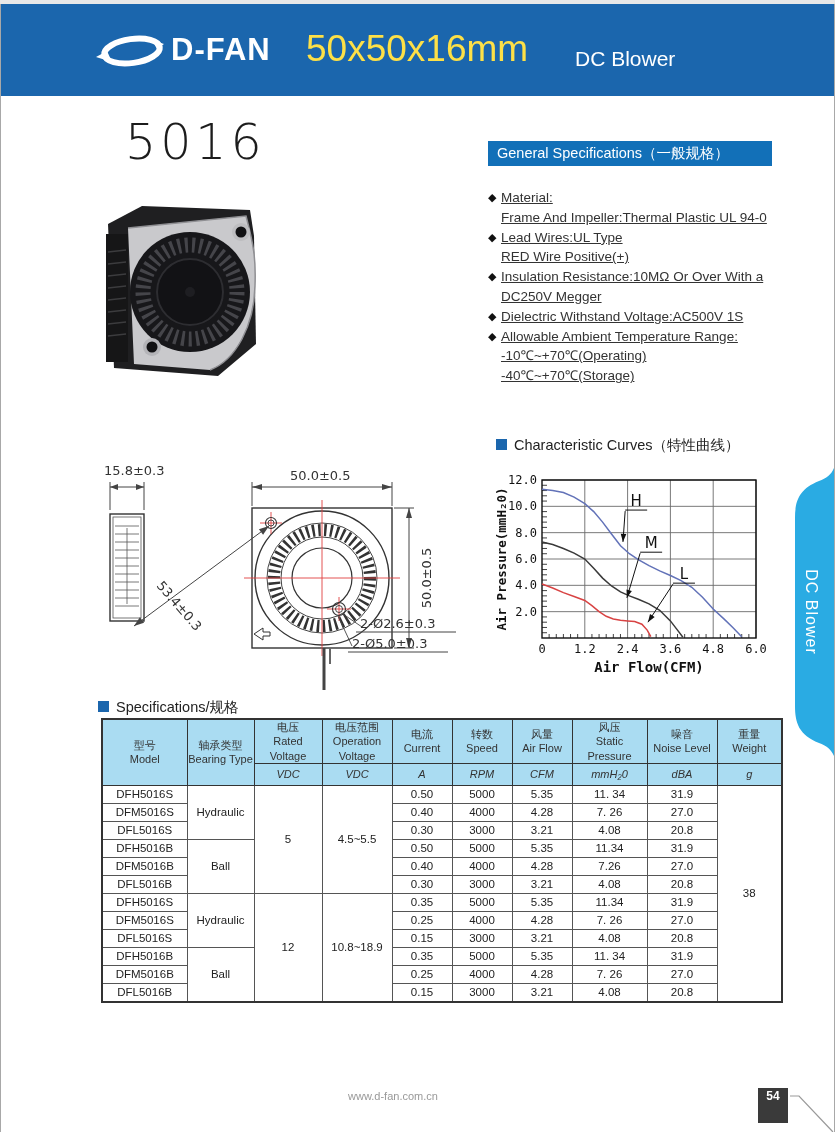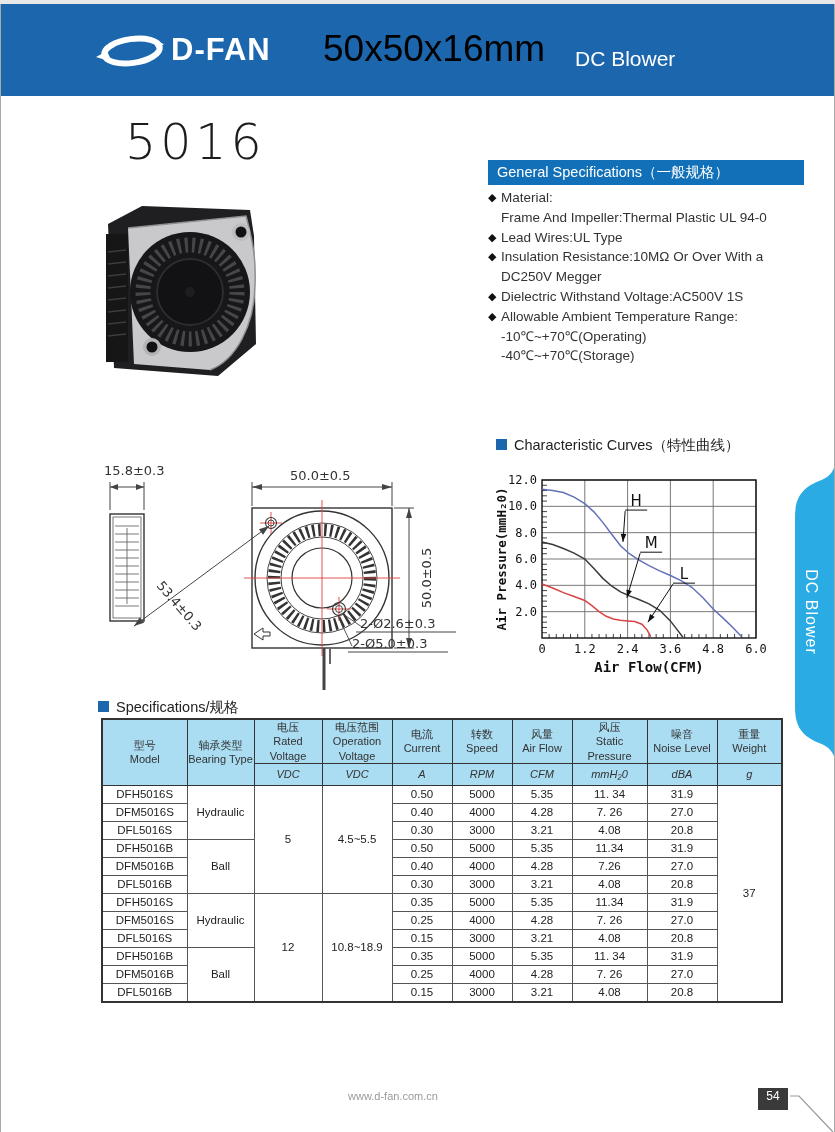--- a/index.html
+++ b/index.html
@@ -4,30 +4,30 @@
 <style>
   html,body{margin:0;padding:0;background:#e8e8e8;}
   .page{position:relative;width:835px;height:1132px;margin:4px auto;background:#ffffff;
         font-family:"Liberation Sans",sans-serif;overflow:hidden;
         border-left:1px solid #a8a8a8;border-right:1px solid #a8a8a8;border-bottom:1px solid #a8a8a8;
         box-sizing:border-box;}
   
   .header{position:absolute;left:0;top:0;width:835px;height:92px;background:#1b66ad;}
   .logo-svg{position:absolute;left:93px;top:27px;}
   .brand{position:absolute;left:170px;top:28px;color:#fff;font-size:31px;font-weight:bold;letter-spacing:1px;}
-  .size-label{position:absolute;left:322px;top:24px;color:#000000;font-size:37px;font-weight:normal;}
+  .size-label{position:absolute;left:305px;top:24px;color:#fde047;font-size:37px;font-weight:normal;}
   .prod-label{position:absolute;left:574px;top:43px;color:#fff;font-size:21px;}
   
   .model-title{position:absolute;left:124px;top:110px;font-size:49px;color:#1c1c1c;
                font-family:"DejaVu Sans",sans-serif;font-weight:200;letter-spacing:4px;}
   .photo-svg{position:absolute;left:97px;top:190px;}
   
-  .gs-bar{position:absolute;left:487px;top:156px;width:316px;height:25px;background:#1270b8;
+  .gs-bar{position:absolute;left:487px;top:137px;width:284px;height:25px;background:#1270b8;
           color:#fff;font-size:14.5px;line-height:25px;padding-left:9px;box-sizing:border-box;}
-  .gs-list{position:absolute;left:487px;top:184px;width:330px;font-size:13.5px;color:#333;}
+  .gs-list{position:absolute;left:487px;top:184px;width:330px;font-size:13.5px;color:#333;text-decoration:underline;}
   .spec-line{line-height:19.8px;white-space:nowrap;}
   .spec-line .diamond{display:inline-block;width:13px;font-size:11px;color:#111;vertical-align:1px;}
   .spec-line.cont{padding-left:13px;}
   
   .sec-title{position:absolute;font-size:14.5px;color:#222;}
   .sec-title .sq{display:inline-block;width:11px;height:11px;background:#1b66ad;margin-right:7px;}
   #dims-title{left:97px;top:432px;}
   #curves-title{left:487px;top:432px;padding-left:8px;}
   #table-title{left:97px;top:694px;}
   .dims-svg{position:absolute;left:93px;top:452px;}
@@ -35,22 +35,22 @@
   
   .tbl-wrap{position:absolute;left:100px;top:714px;}
   .spec-table{border-collapse:collapse;table-layout:fixed;width:680px;color:#222;border:2px solid #333;}
   .spec-table th,.spec-table td{border:1px solid #555;text-align:center;padding:0;overflow:hidden;}
   .spec-table thead th{background:#aadcf2;font-weight:normal;font-size:11px;line-height:1.3;color:#333;border:1px solid #333;}
   .spec-table thead tr.r1 th{height:40px;}
   .spec-table thead tr.r2 th{height:21px;font-style:italic;}
   .spec-table tbody td{height:17px;font-size:11.5px;}
   
   .footer-url{position:absolute;left:16px;top:1086px;width:752px;text-align:center;font-size:11px;color:#999;}
-  .page-badge{position:absolute;left:757px;top:1084px;width:30px;height:22px;background:#3a3a3a;color:#fff;
-              font-size:12px;font-weight:normal;text-align:center;line-height:17px;}
+  .page-badge{position:absolute;left:757px;top:1084px;width:30px;height:35px;background:#3a3a3a;color:#fff;
+              font-size:12px;font-weight:bold;text-align:center;line-height:17px;}
   .corner-svg{position:absolute;left:0;top:0;pointer-events:none;}
   
   .side-tab-svg{position:absolute;left:784px;top:452px;}
   .tab-text-box{position:absolute;left:784px;top:452px;width:51px;height:312px;display:flex;
                 align-items:center;justify-content:center;}
   .tab-text-box span{transform:rotate(90deg);white-space:nowrap;color:#fff;font-size:16px;letter-spacing:1px;}
 </style>
 </head>
 <body>
 
@@ -97,20 +97,21 @@
       <circle cx="143" cy="38" r="5.5" fill="#111113"></circle>
     <circle cx="54" cy="153" r="9" fill="#b4b4b8"></circle>
       <circle cx="54" cy="153" r="5.5" fill="#111113"></circle>
   </svg>
 
   <div class="gs-bar">General Specifications（一般规格）</div>
   <div class="gs-list" id="gs-list">
       <div class="spec-line"><span class="diamond">◆</span><span>Material:</span></div>
       <div class="spec-line cont"><span>Frame And Impeller:Thermal Plastic UL 94-0</span></div>
       <div class="spec-line"><span class="diamond">◆</span><span>Lead Wires:UL Type</span></div>
+      <div class="spec-line cont"><span>RED Wire Positive(+)</span></div>
       <div class="spec-line"><span class="diamond">◆</span><span>Insulation Resistance:10MΩ Or Over With a</span></div>
       <div class="spec-line cont"><span>DC250V Megger</span></div>
       <div class="spec-line"><span class="diamond">◆</span><span>Dielectric Withstand Voltage:AC500V 1S</span></div>
       <div class="spec-line"><span class="diamond">◆</span><span>Allowable Ambient Temperature Range:</span></div>
       <div class="spec-line cont"><span>-10℃~+70℃(Operating)</span></div>
       <div class="spec-line cont"><span>-40℃~+70℃(Storage)</span></div>
     </div>
 
   <div class="sec-title" id="curves-title">
     <span class="sq"></span><span>Characteristic Curves（特性曲线）</span>
@@ -336,21 +337,21 @@
           <tr>
             <td>DFH5016S</td>
             <td rowspan="3">Hydraulic</td>
             <td rowspan="6">5</td>
             <td rowspan="6">4.5~5.5</td>
             <td>0.50</td>
             <td>5000</td>
             <td>5.35</td>
             <td>11. 34</td>
             <td>31.9</td>
-            <td rowspan="12">37</td>
+            <td rowspan="12">38</td>
           </tr>
           <tr>
             <td>DFM5016S</td>
             <td>0.40</td>
             <td>4000</td>
             <td>4.28</td>
             <td>7. 26</td>
             <td>27.0</td>
           </tr>
           <tr>

